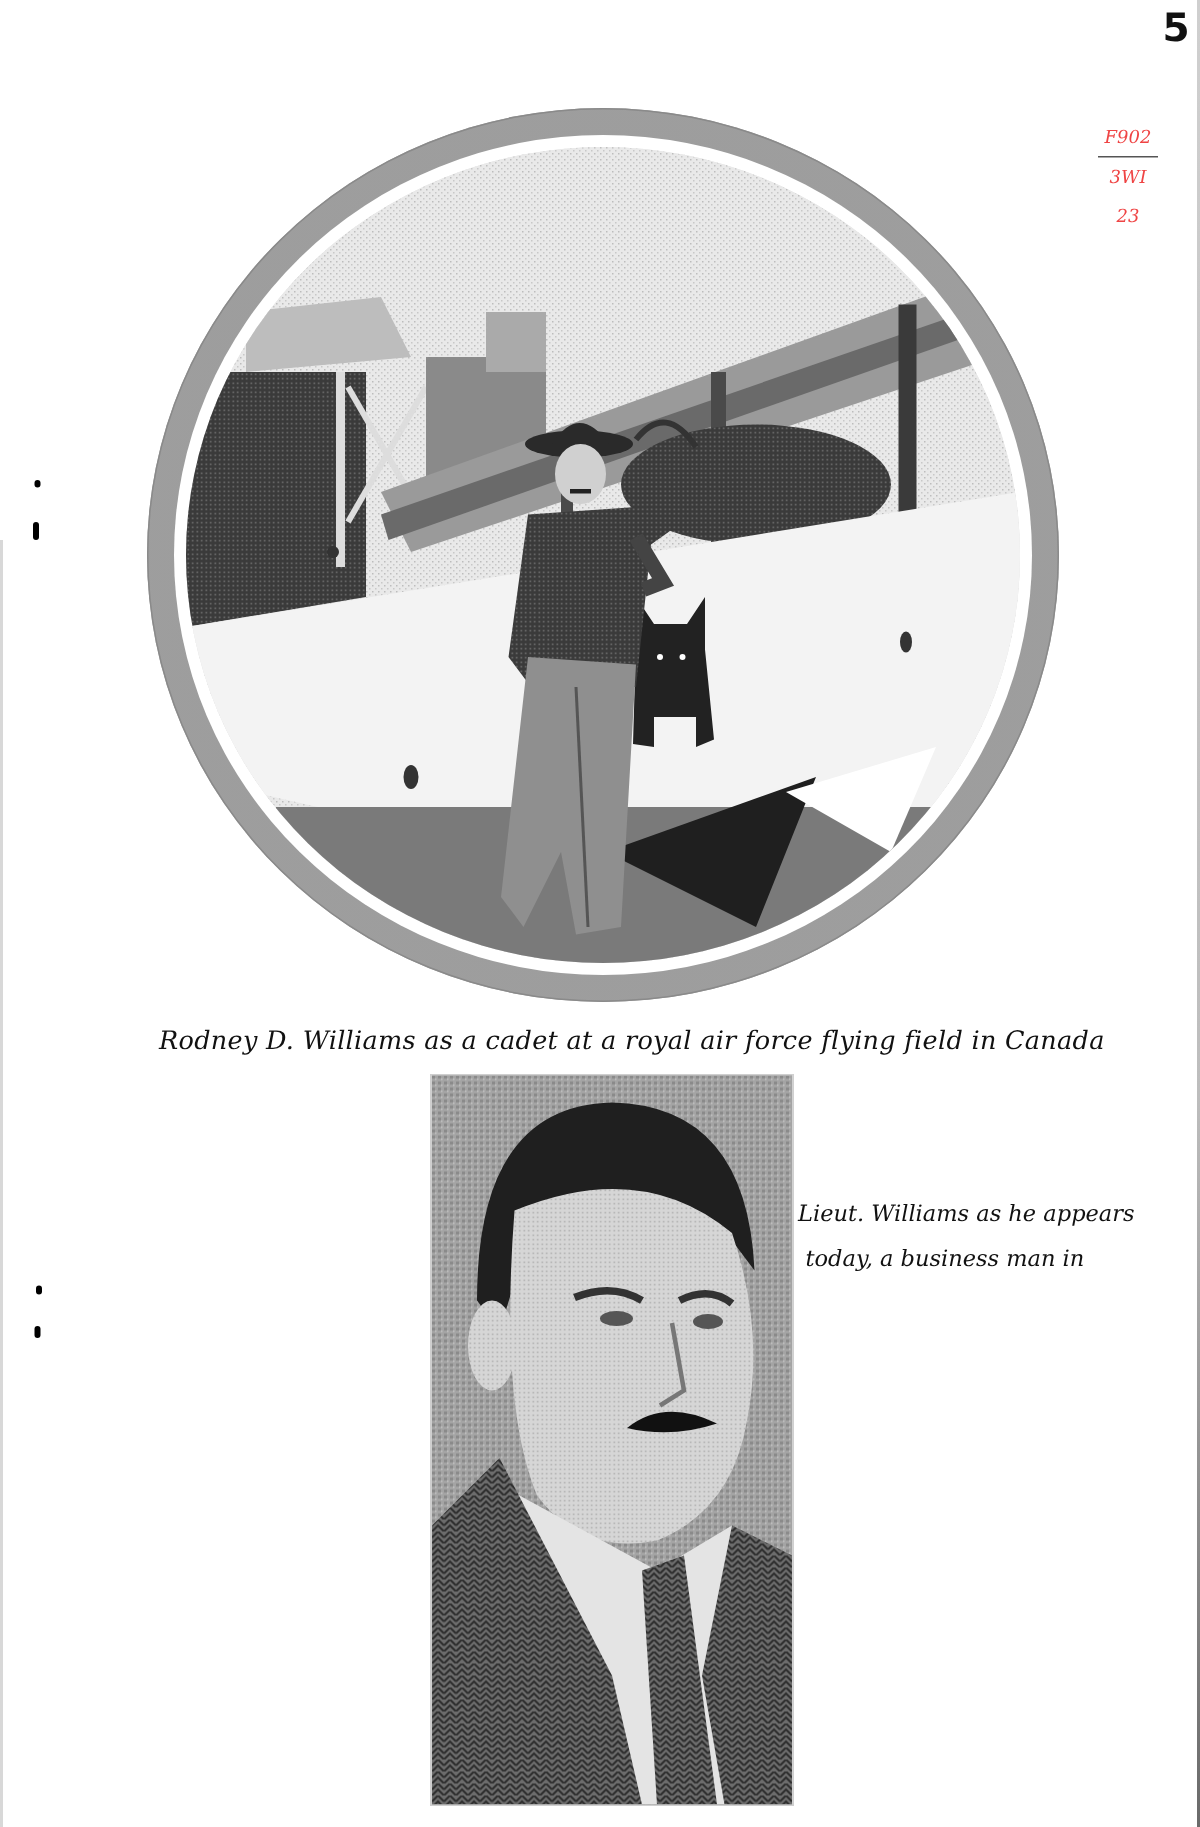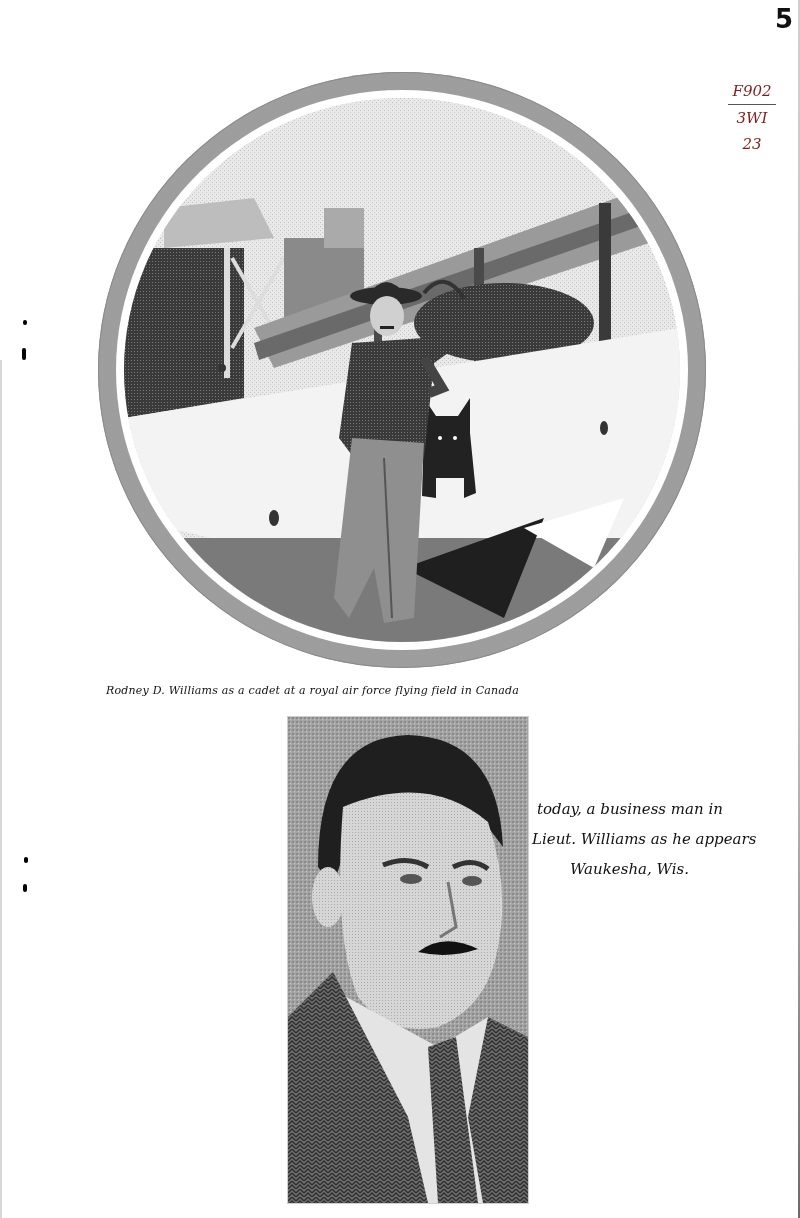--- a/index.html
+++ b/index.html
@@ -16,22 +16,22 @@
     .page-edge-left {
       position: absolute; left: 0; top: 360px; width: 2px; height: 858px;
       background: #d8d8d8;
     }
     .page-number {
       position: absolute; left: 775px; top: 4px;
       font-family: "DejaVu Sans", sans-serif; font-size: 26px; font-weight: bold; color: #111;
     }
     .catalog-note {
       position: absolute; left: 712px; top: 78px; width: 80px;
-      font-family: "DejaVu Serif", serif; font-style: italic; color: #7f1d1d;
-      font-size: 15px; line-height: 26px; text-align: center;
+      font-family: "DejaVu Serif", serif; font-style: italic; color: #ef4444;
+      font-size: 12px; line-height: 26px; text-align: center;
     }
     .catalog-note .l1 { border-bottom: 1px solid #555; display: inline-block; padding: 0 4px; }
     .margin-mark {
       position: absolute; width: 4px; background: #000; border-radius: 2px;
     }
 
     
     .photo-circle-frame {
       position: absolute; left: 98px; top: 72px; width: 608px; height: 596px;
       border-radius: 50%;
@@ -46,21 +46,21 @@
     .photo-circle-image {
       position: absolute; left: 8px; top: 8px; right: 8px; bottom: 8px;
       border-radius: 50%; overflow: hidden;
       background: #e6e6e6;
     }
     .photo-circle-image svg { width: 100%; height: 100%; display: block; }
 
     .caption-top {
       position: absolute; left: 106px; top: 684px; width: 600px;
       font-family: "DejaVu Serif", serif; font-style: italic;
-      font-size: 11px; letter-spacing: 0.2px; color: #111; white-space: nowrap;
+      font-size: 17px; letter-spacing: 0.2px; color: #111; white-space: nowrap;
     }
 
     
     .portrait {
       position: absolute; left: 287px; top: 716px; width: 240px; height: 486px;
       background: #9c9c9c; overflow: hidden;
       border: 1px solid #cfcfcf;
     }
     .portrait svg { width: 100%; height: 100%; display: block; }
 
@@ -198,16 +198,15 @@
 
     <path d="M140,330 L168,320 L190,486 L150,486 Z" fill="url(#tweed)"></path>
 
     <path d="M0,300 L45,255 L120,400 L140,486 L0,486 Z" fill="url(#tweed)"></path>
     <path d="M200,300 L240,320 L240,486 L195,486 L180,400 Z" fill="url(#tweed)"></path>
   </svg>
 </div>
 <div class="portrait-rule"></div>
 
 <div class="caption-right">
+  <span class="line l1">Lieut. Williams as he appears</span>
   <span class="line l2">today, a business man in</span>
-  <span class="line l1">Lieut. Williams as he appears</span>
-  <span class="line l3">Waukesha, Wis.</span>
 </div>
 
 </body></html>

